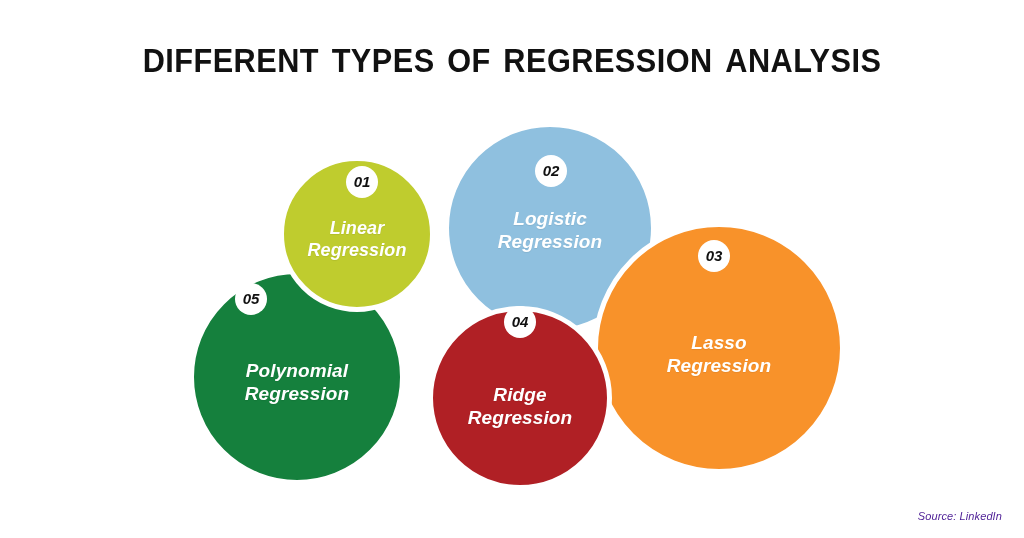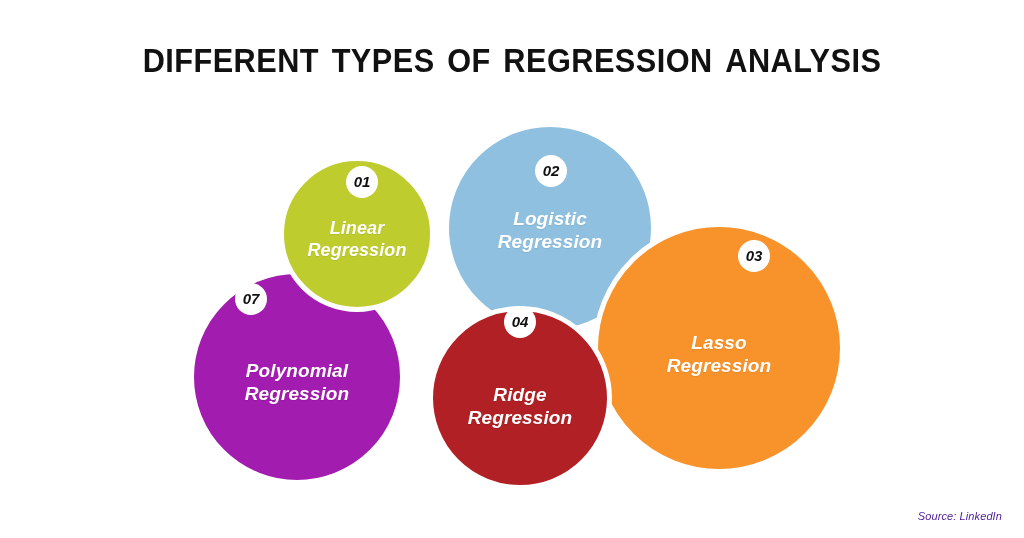--- a/index.html
+++ b/index.html
@@ -87,21 +87,21 @@
     font-size: 15px;
     line-height: 32px;
     text-align: center;
     letter-spacing: -0.2px;
     z-index: 60;
   }
 
   
   #bubble-polynomial {
     left: 189px; top: 269px; width: 216px; height: 216px;
-    background: #a21caf;
+    background: #15803d;
     z-index: 10;
   }
   #bubble-polynomial .bubble-label { font-size: 19px; margin-top: 10px; }
 
   #bubble-logistic {
     left: 444px; top: 122px; width: 212px; height: 212px;
     background: #8fc0df;
     z-index: 20;
   }
   #bubble-logistic .bubble-label { font-size: 19px; margin-top: 4px; }
@@ -124,21 +124,21 @@
     left: 428px; top: 306px; width: 184px; height: 184px;
     background: #b02025;
     z-index: 50;
     justify-content: center;
   }
   #bubble-ridge .bubble-label { font-size: 19px; margin-top: 16px; }
 
   
   #badge-linear      { left: 346px; top: 166px; }
   #badge-logistic    { left: 535px; top: 138px; margin-top: 17px; }
-  #badge-lasso       { left: 698px; top: 240px; margin-left: 40px; }
+  #badge-lasso       { left: 698px; top: 240px; }
   #badge-ridge       { left: 504px; top: 306px; }
   #badge-polynomial  { left: 235px; top: 283px; }
 
   
   .source {
     position: absolute;
     right: 22px;
     bottom: 16px;
     font-size: 11px;
     color: #4c1d95;
@@ -152,21 +152,21 @@
 <div id="infographic">
 
   <div class="title">Different Types of Regression Analysis</div>
 
   <div class="stage">
 
     <div class="bubble" id="bubble-polynomial">
       <span class="bubble-label">Polynomial
 Regression</span>
     </div>
-    <div class="badge" id="badge-polynomial">07</div>
+    <div class="badge" id="badge-polynomial">05</div>
 
     <div class="bubble" id="bubble-logistic">
       <span class="bubble-label">Logistic
 Regression</span>
     </div>
     <div class="badge" id="badge-logistic">02</div>
 
     <div class="bubble" id="bubble-linear">
       <span class="bubble-label">Linear
 Regression</span>

